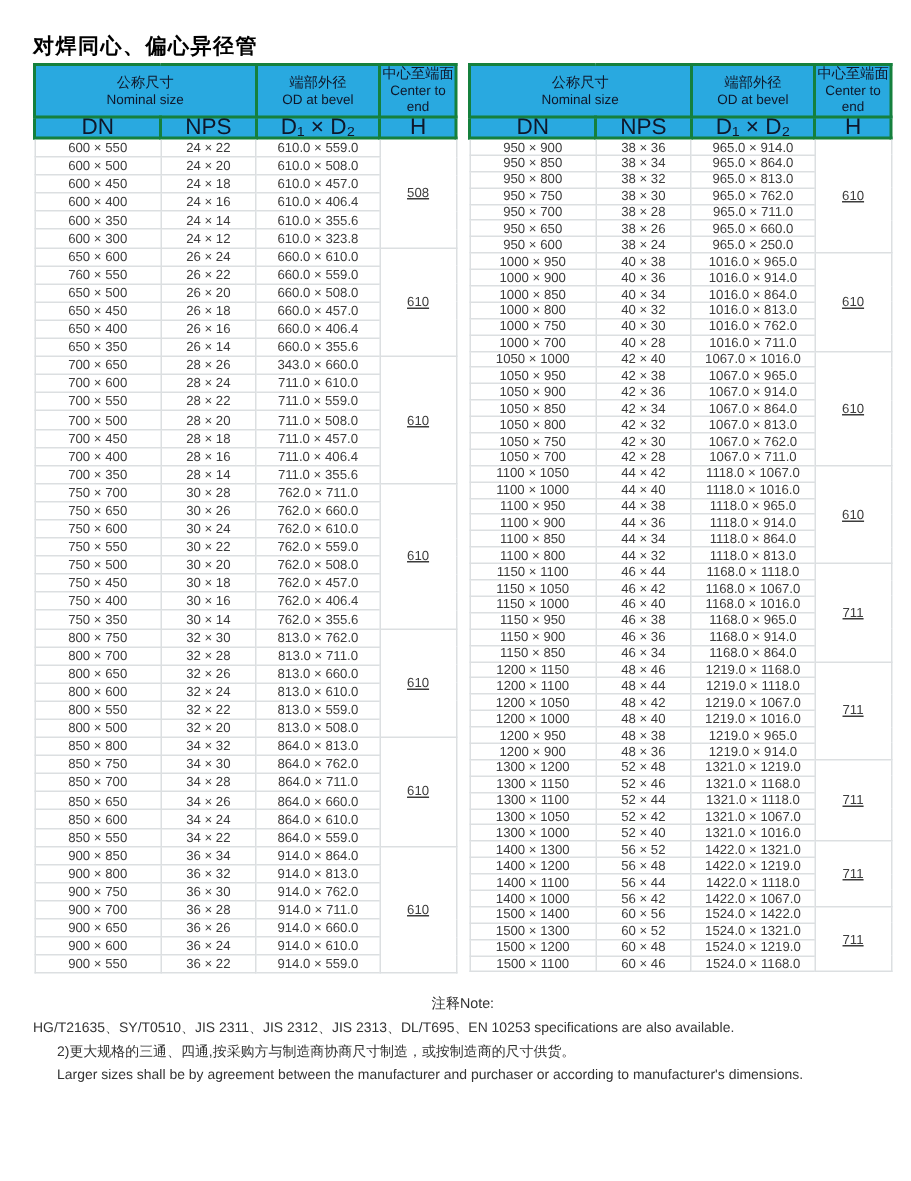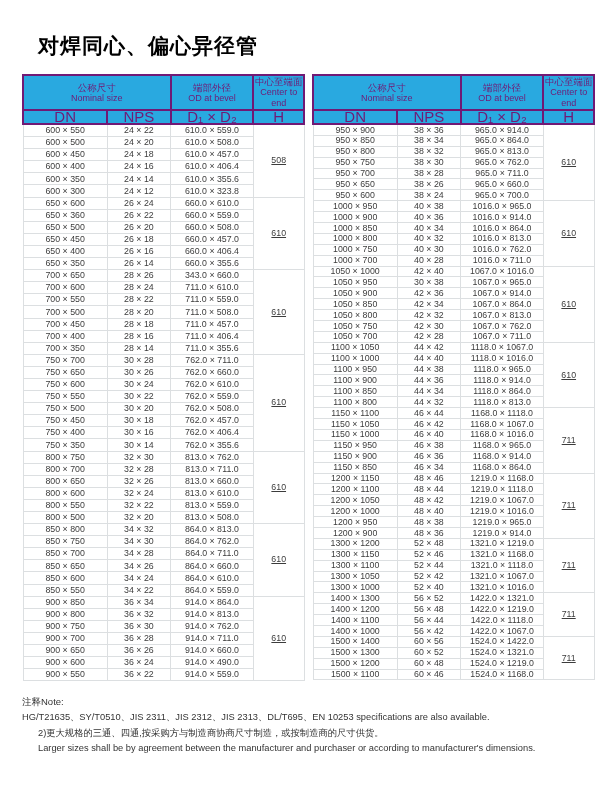--- a/index.html
+++ b/index.html
@@ -2,45 +2,45 @@
 <html style="--header-bg: #29a9e0; --shaded-row: #e9eaeb;"><head>
 <meta charset="utf-8">
 <style>
   html,body { margin:0; padding:0; background:#ffffff; }
   .page {
     width:607px; height:787px; box-sizing:border-box;
     padding:18px 12px 0 22px;
     font-family:"Liberation Sans", sans-serif;
     background:#ffffff; position:relative; overflow:hidden;
   }
-  .title-zh { font-size:21px; font-weight:bold; color:#000; margin:16px; line-height:24px; letter-spacing:1px;}
+  .title-zh { font-size:14px; font-weight:bold; color:#000; margin:0; line-height:24px; letter-spacing:1px;}
   .title-en { font-size:12.5px; font-weight:bold; color:#000; margin:0 0 9px 0; line-height:15px; }
 
   .tables { display:flex; gap:7px; align-items:flex-start; }
   table.spec-table { border-collapse:collapse; table-layout:fixed; width:284px; }
   table.spec-table thead th {
-    background:var(--header-bg,#29a9e0); color:#701a75; font-weight:normal;
-    border:2px solid #701a75; padding:0; text-align:center;
+    background:var(--header-bg,#29a9e0); color:#0f172a; font-weight:normal;
+    border:2px solid #15803d; padding:0; text-align:center;
   }
   .hd-zh { display:block; font-size:9.5px; line-height:11px; }
   .hd-en { display:block; font-size:9px;  line-height:11px; }
   tr.hdr1 th { height:26px; }
   tr.hdr2 th { height:12px; font-size:15px; line-height:12px; }
   table.spec-table tbody { border:1px solid #cfd3d6;margin-top:36px; }
   table.spec-table tbody td {
     text-align:center; padding:0; color:#3c3c3c; background:#fff;
     border:1px solid #dcdfe1; font-size:8.8px; line-height:1;
   }
   table.t-left  tbody td { height:11.1px; }
   table.t-right tbody td { height:9.9px; }
   tr.shaded td { background:var(--shaded-row,#e9eaeb); border-color:#fff; }
   td.h-cell { font-size:9px;text-decoration:underline; }
 
   .notes { margin-top:13px; color:#333; }
-  .note-heading { font-size:9.5px; line-height:16px; }
+  .note-heading { font-size:9.5px; line-height:16px;text-align:center; }
   .note-line { font-size:9.3px; line-height:15.5px; white-space:nowrap; }
   .note-line.indent { padding-left:16px; }
 </style>
 </head>
 <body>
 
 <div class="page">
   <h1 class="title-zh">对焊同心、偏心异径管</h1>
 
   <div class="tables">
@@ -105,21 +105,21 @@
             <td>24 × 12</td>
             <td>610.0 × 323.8</td>
           </tr>
           <tr class="shaded">
             <td>650 × 600</td>
             <td>26 × 24</td>
             <td>660.0 × 610.0</td>
             <td class="h-cell" rowspan="6">610</td>
           </tr>
           <tr class="shaded">
-            <td>650 × 360</td>
+            <td>760 × 550</td>
             <td>26 × 22</td>
             <td>660.0 × 559.0</td>
           </tr>
           <tr class="shaded">
             <td>650 × 500</td>
             <td>26 × 20</td>
             <td>660.0 × 508.0</td>
           </tr>
           <tr class="shaded">
             <td>650 × 450</td>
@@ -297,21 +297,21 @@
             <td>914.0 × 711.0</td>
           </tr>
           <tr>
             <td>900 × 650</td>
             <td>36 × 26</td>
             <td>914.0 × 660.0</td>
           </tr>
           <tr>
             <td>900 × 600</td>
             <td>36 × 24</td>
-            <td>914.0 × 490.0</td>
+            <td>914.0 × 610.0</td>
           </tr>
           <tr>
             <td>900 × 550</td>
             <td>36 × 22</td>
             <td>914.0 × 559.0</td>
           </tr>
         </tbody>
       </table>
     <table class="spec-table t-right">
         <colgroup>
@@ -370,21 +370,21 @@
             <td>965.0 × 711.0</td>
           </tr>
           <tr>
             <td>950 × 650</td>
             <td>38 × 26</td>
             <td>965.0 × 660.0</td>
           </tr>
           <tr>
             <td>950 × 600</td>
             <td>38 × 24</td>
-            <td>965.0 × 700.0</td>
+            <td>965.0 × 250.0</td>
           </tr>
           <tr class="shaded">
             <td>1000 × 950</td>
             <td>40 × 38</td>
             <td>1016.0 × 965.0</td>
             <td class="h-cell" rowspan="6">610</td>
           </tr>
           <tr class="shaded">
             <td>1000 × 900</td>
             <td>40 × 36</td>
@@ -411,21 +411,21 @@
             <td>1016.0 × 711.0</td>
           </tr>
           <tr>
             <td>1050 × 1000</td>
             <td>42 × 40</td>
             <td>1067.0 × 1016.0</td>
             <td class="h-cell" rowspan="7">610</td>
           </tr>
           <tr>
             <td>1050 × 950</td>
-            <td>30 × 38</td>
+            <td>42 × 38</td>
             <td>1067.0 × 965.0</td>
           </tr>
           <tr>
             <td>1050 × 900</td>
             <td>42 × 36</td>
             <td>1067.0 × 914.0</td>
           </tr>
           <tr>
             <td>1050 × 850</td>
             <td>42 × 34</td>

